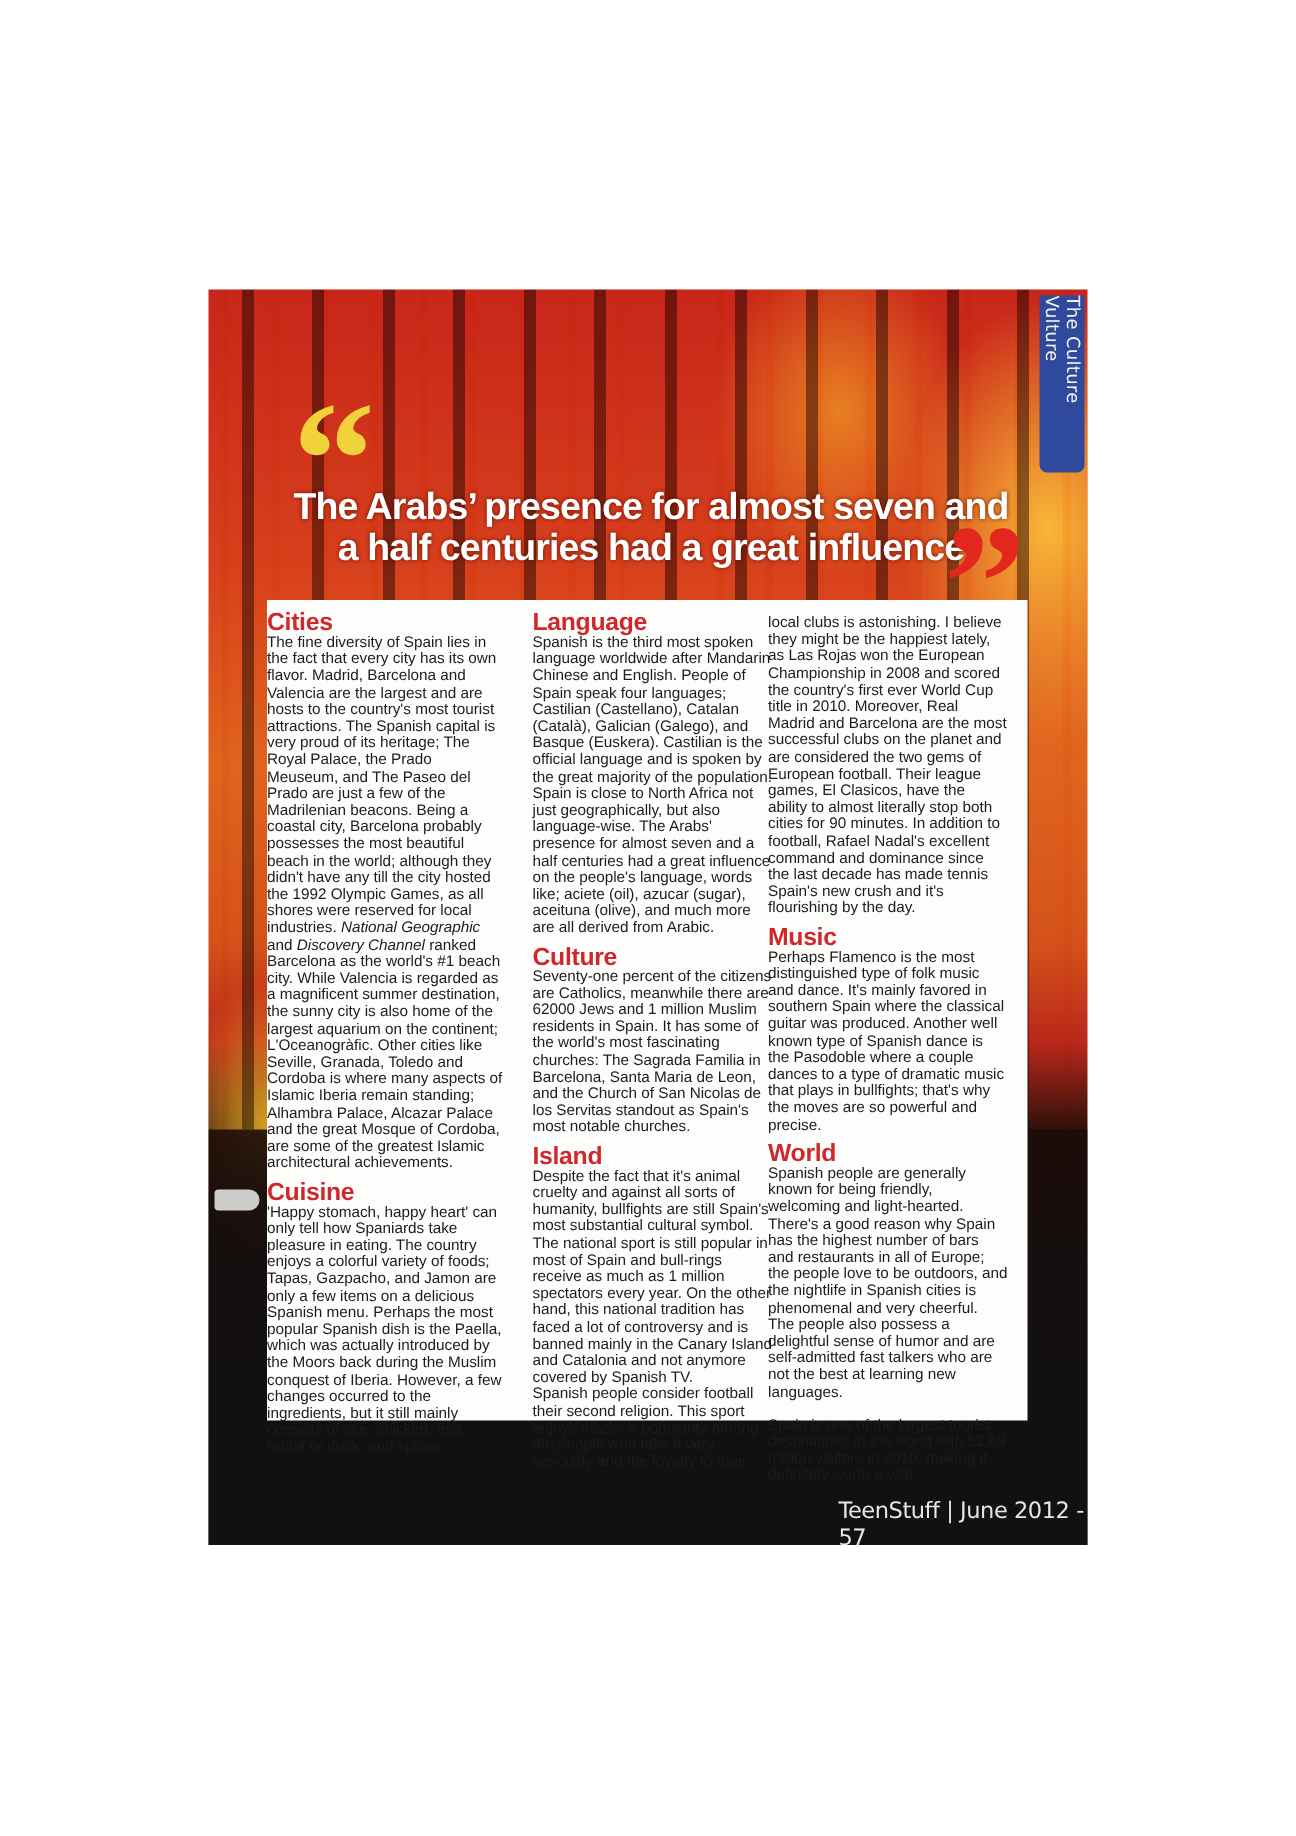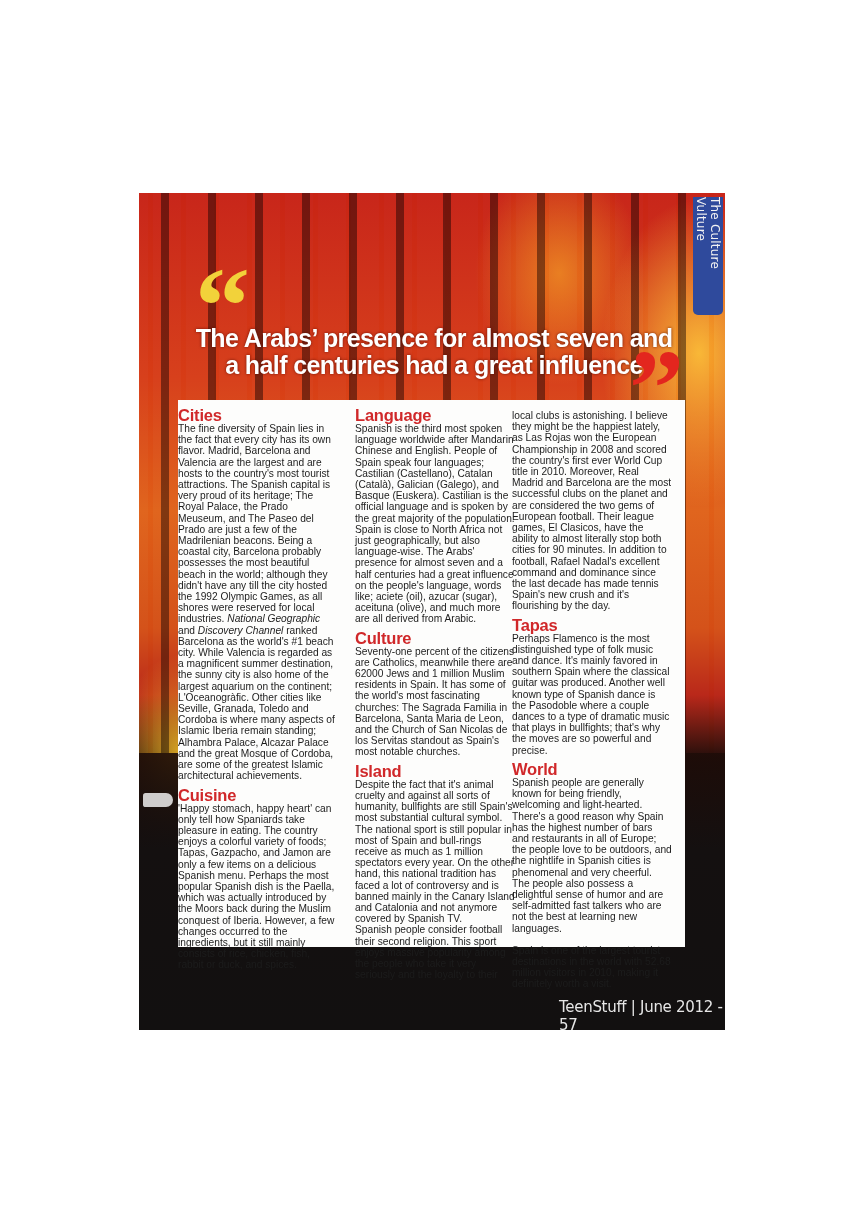--- a/index.html
+++ b/index.html
@@ -99,21 +99,21 @@
       <p>Spanish is the third most spoken language worldwide after Mandarin Chinese and English. People of Spain speak four languages; Castilian (Castellano), Catalan (Català), Galician (Galego), and Basque (Euskera). Castilian is the official language and is spoken by the great majority of the population. Spain is close to North Africa not just geographically, but also language-wise. The Arabs' presence for almost seven and a half centuries had a great influence on the people's language, words like; aciete (oil), azucar (sugar), aceituna (olive), and much more are all derived from Arabic.</p>
       <h2>Culture</h2>
       <p>Seventy-one percent of the citizens are Catholics, meanwhile there are 62000 Jews and 1 million Muslim residents in Spain. It has some of the world's most fascinating churches: The Sagrada Familia in Barcelona, Santa Maria de Leon, and the Church of San Nicolas de los Servitas standout as Spain's most notable churches.</p>
       <h2>Island</h2>
       <p style="margin:0">Despite the fact that it's animal cruelty and against all sorts of humanity, bullfights are still Spain's most substantial cultural symbol. The national sport is still popular in most of Spain and bull-rings receive as much as 1 million spectators every year. On the other hand, this national tradition has faced a lot of controversy and is banned mainly in the Canary Island and Catalonia and not anymore covered by Spanish TV.</p>
       <p>Spanish people consider football their second religion. This sport enjoys massive popularity among the people who take it very seriously and the loyalty to their</p>
     </div>
 
     <div class="col col3">
       <p style="margin-top:3px">local clubs is astonishing.  I believe they might be the happiest lately, as Las Rojas won the European Championship in 2008 and scored the country's first ever World Cup title in 2010. Moreover, Real Madrid and Barcelona are the most successful clubs on the planet and are considered the two gems of European football. Their league games, El Clasicos, have the ability to almost literally stop both cities for 90 minutes. In addition to football, Rafael Nadal's excellent command and dominance since the last decade has made tennis Spain's new crush and it's flourishing by the day.</p>
-      <h2>Tapas</h2>
+      <h2>Music</h2>
       <p>Perhaps Flamenco is the most distinguished type of folk music and dance. It's mainly favored in southern Spain where the classical guitar was produced. Another well known type of Spanish dance is the Pasodoble where a couple dances to a type of dramatic music that plays in bullfights; that's why the moves are so powerful and precise.</p>
       <h2>World</h2>
       <p style="margin-bottom:11px">Spanish people are generally known for being friendly, welcoming and light-hearted. There's a good reason why Spain has the highest number of bars and restaurants in all of Europe; the people love to be outdoors, and the nightlife in Spanish cities is phenomenal and very cheerful. The people also possess a delightful sense of humor and are self-admitted fast talkers who are not the best at learning new languages.</p>
       <p>Spain is one of the largest tourist destinations in the world with 52.68 million visitors in 2010, making it definitely worth a visit.</p>
     </div>
   </div>
 
   <div class="footer">
     <span>TeenStuff</span><span> | </span><span>June 2012</span><span> - </span><span>57</span>
   </div>

